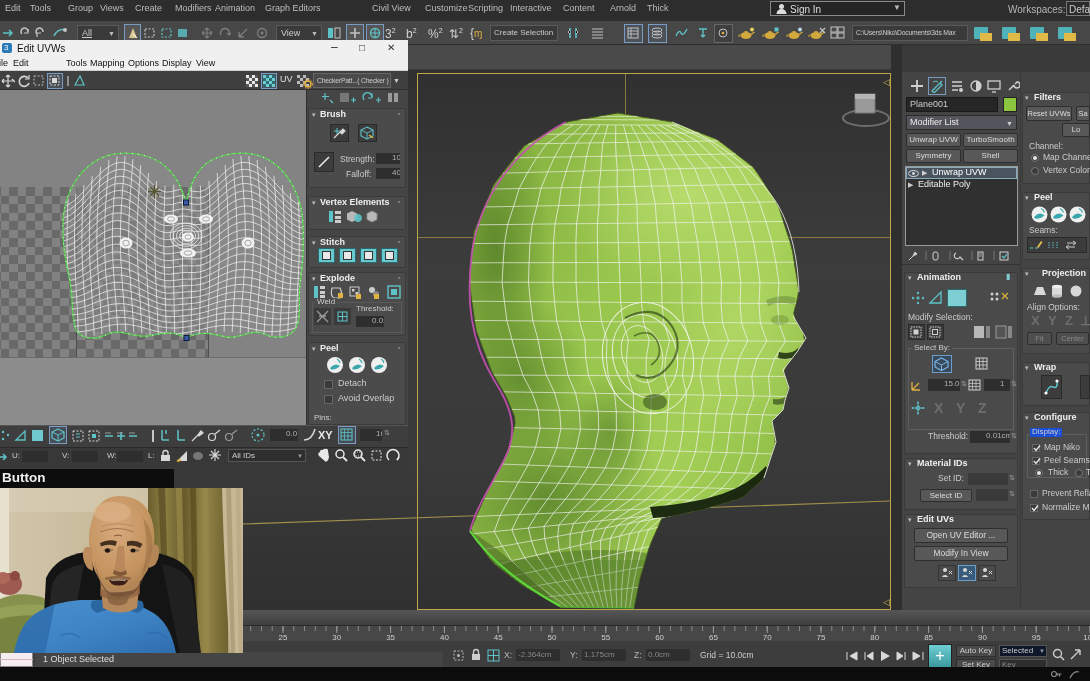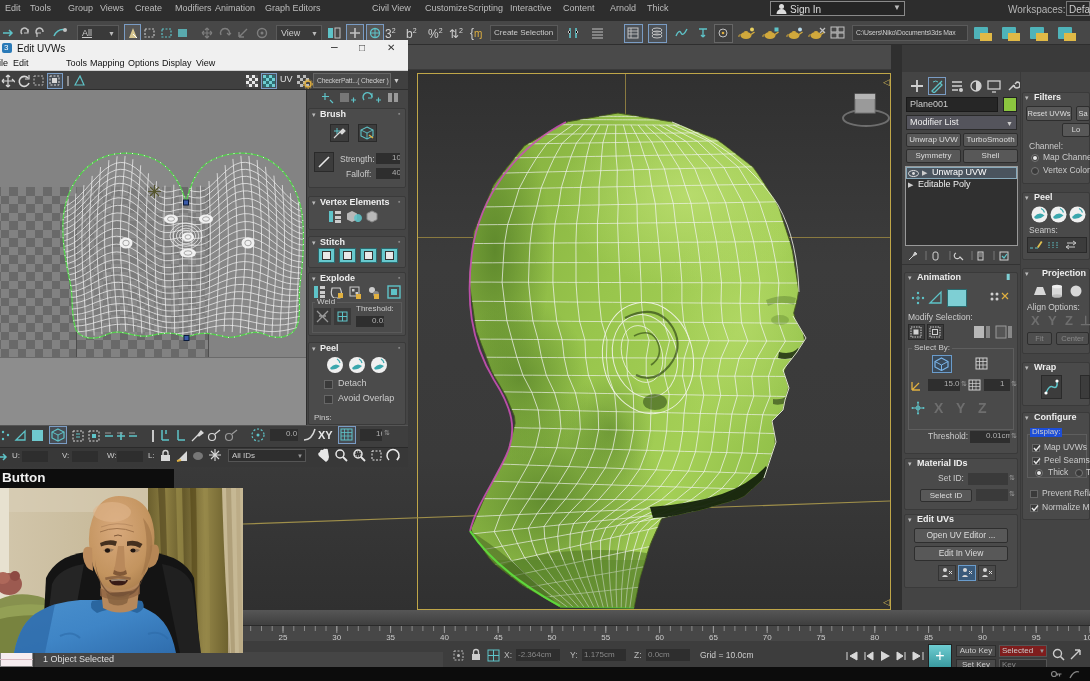--- a/index.html
+++ b/index.html
@@ -435,21 +435,21 @@
     <div class="txt" style="left:938px;top:474px;font-size:8.5px;color:#ccc;">Set ID:</div>
     <div class="abs" style="left:968px;top:473px;width:40px;height:12px;background:#3a3a3a;"></div>
     <div class="txt" style="left:1009px;top:474px;font-size:7px;color:#999;">⇅</div>
     <div class="abs" style="left:920px;top:489px;width:52px;height:13px;background:#585858;border:1px solid #2e2e2e;border-radius:2px;text-align:center;line-height:11px;font-size:8px;color:#ddd;white-space:nowrap;">Select ID</div>
     <div class="abs" style="left:976px;top:489px;width:32px;height:12px;background:#3a3a3a;"></div>
     <div class="txt" style="left:1009px;top:490px;font-size:7px;color:#999;">⇅</div>
     <div class="abs" style="left:904px;top:514px;width:114px;height:74px;background:#4a4a4a;border:1px solid #3a3a3a;border-radius:2px;"></div>
     <div class="txt" style="left:908px;top:516px;font-size:7px;color:#bbb;">▾</div>
     <div class="txt" style="left:917px;top:515px;font-size:9px;font-weight:bold;color:#eee;">Edit UVs</div>
     <div class="abs" style="left:914px;top:528px;width:94px;height:15px;background:#585858;border:1px solid #2e2e2e;border-radius:2px;text-align:center;line-height:13px;font-size:8.5px;color:#ddd;white-space:nowrap;">Open UV Editor ...</div>
-    <div class="abs" style="left:914px;top:546px;width:94px;height:15px;background:#585858;border:1px solid #2e2e2e;border-radius:2px;text-align:center;line-height:13px;font-size:8.5px;color:#ddd;white-space:nowrap;">Edit In View</div>
+    <div class="abs" style="left:914px;top:546px;width:94px;height:15px;background:#585858;border:1px solid #2e2e2e;border-radius:2px;text-align:center;line-height:13px;font-size:8.5px;color:#ddd;white-space:nowrap;">Modify In View</div>
     <div class="abs" style="left:938px;top:565px;width:18px;height:16px;background:#4a4a4a;border:1px solid #333;"></div>
     <svg class="abs" style="left:941px;top:567px;" width="12" height="12" viewBox="0 0 12 12">
       <circle cx="4" cy="3" r="2" fill="#d8d8d8"></circle>
       <path d="M1,10 a3.2,3.2 0 0 1 6,0 Z" fill="#d8d8d8"></path>
       <path d="M8,4 l3,3 m0,-3 l-3,3" stroke="#d8d8d8" stroke-width="1"></path>
     </svg>
     <div class="abs" style="left:958px;top:565px;width:18px;height:16px;background:#3a5a7a;border:1px solid #6a9ccc;"></div>
     <svg class="abs" style="left:961px;top:567px;" width="12" height="12" viewBox="0 0 12 12">
       <circle cx="4" cy="3" r="2" fill="#d8d8d8"></circle>
       <path d="M1,10 a3.2,3.2 0 0 1 6,0 Z" fill="#d8d8d8"></path>
@@ -530,21 +530,21 @@
     <div class="abs" style="left:1080px;top:375px;width:10px;height:24px;background:#3c3c3c;border:1px solid #2a2a2a;"></div>
     <div class="abs" style="left:1022px;top:412px;width:68px;height:108px;background:#4a4a4a;border:1px solid #3a3a3a;border-radius:2px;"></div>
     <div class="txt" style="left:1025px;top:414px;font-size:7px;color:#bbb;">▾</div>
     <div class="txt" style="left:1034px;top:413px;font-size:9px;font-weight:bold;color:#eee;">Configure</div>
     <div class="abs" style="left:1027px;top:434px;width:60px;height:44px;border:1px solid #5e5e5e;"></div>
     <div class="txt" style="left:1030px;top:428px;font-size:8px;color:#ccc;background:#1d4ed8;padding:0 2px;">Display:</div>
     <div class="abs" style="left:1032px;top:444px;width:8px;height:8px;background:#3a3a3a;border:1px solid #666;"></div>
     <svg class="abs" style="left:1032px;top:443px;" width="10" height="10">
       <path d="M2,5 l2,2.5 4,-5" stroke="#e8e8e8" fill="none" stroke-width="1.4"></path>
     </svg>
-    <div class="txt" style="left:1044px;top:443px;font-size:8.5px;color:#ccc;">Map UVWs</div>
+    <div class="txt" style="left:1044px;top:443px;font-size:8.5px;color:#ccc;">Map Niko</div>
     <div class="abs" style="left:1032px;top:457px;width:8px;height:8px;background:#3a3a3a;border:1px solid #666;"></div>
     <svg class="abs" style="left:1032px;top:456px;" width="10" height="10">
       <path d="M2,5 l2,2.5 4,-5" stroke="#e8e8e8" fill="none" stroke-width="1.4"></path>
     </svg>
     <div class="txt" style="left:1044px;top:456px;font-size:8.5px;color:#ccc;">Peel Seams</div>
     <div class="abs" style="left:1035px;top:469px;width:8px;height:8px;border-radius:50%;background:#3a3a3a;border:1px solid #777;"></div>
     <div class="abs" style="left:1037px;top:471px;width:4px;height:4px;border-radius:50%;background:#e8e8e8;"></div>
     <div class="txt" style="left:1048px;top:468px;font-size:8.5px;color:#ccc;">Thick</div>
     <div class="abs" style="left:1075px;top:469px;width:8px;height:8px;border-radius:50%;background:#3a3a3a;border:1px solid #777;"></div>
     <div class="txt" style="left:1086px;top:468px;font-size:8.5px;color:#ccc;">Th</div>
@@ -704,21 +704,21 @@
       <path d="M3,2 L12,7 L3,12 Z" fill="#d8d8d8"></path>
     </svg>
     <svg class="abs" style="left:895px;top:650px;" width="14" height="12" viewBox="0 0 14 12">
       <path d="M10,2 v8 M2,2 L8,6 L2,10 Z" fill="#d8d8d8" stroke="#d8d8d8"></path>
     </svg>
     <svg class="abs" style="left:911px;top:650px;" width="14" height="12" viewBox="0 0 14 12">
       <path d="M12,2 v8 M2,2 L9,6 L2,10 Z" fill="#d8d8d8" stroke="#d8d8d8"></path>
     </svg>
     <div class="abs" style="left:928px;top:644px;width:24px;height:24px;background:linear-gradient(#6ecdd2,#3a9aa0);border:1px solid #222;text-align:center;line-height:22px;font-size:16px;color:#fff;">+</div>
     <div class="abs" style="left:956px;top:645px;width:40px;height:12px;background:#4a4a4a;border:1px solid #2e2e2e;text-align:center;line-height:10px;font-size:8px;color:#ccc;">Auto Key</div>
-    <div class="abs" style="left:999px;top:645px;width:48px;height:12px;background:#7f1d1d;border:1px solid #555;"><span style="font-size:8px;color:#ccc;margin-left:2px;line-height:10px;">Selected</span><span style="float:right;font-size:6px;color:#999;margin:2px 1px 0 0;">▼</span></div>
+    <div class="abs" style="left:999px;top:645px;width:48px;height:12px;background:#0f172a;border:1px solid #555;"><span style="font-size:8px;color:#ccc;margin-left:2px;line-height:10px;">Selected</span><span style="float:right;font-size:6px;color:#999;margin:2px 1px 0 0;">▼</span></div>
     <div class="abs" style="left:956px;top:659px;width:40px;height:12px;background:#4a4a4a;border:1px solid #2e2e2e;text-align:center;line-height:10px;font-size:8px;color:#ccc;">Set Key</div>
     <div class="abs" style="left:999px;top:659px;width:48px;height:12px;background:#2e2e2e;border:1px solid #555;"><span style="font-size:8px;color:#888;margin-left:2px;line-height:10px;">Key Filters...</span></div>
     <svg class="abs" style="left:1052px;top:648px;" width="13" height="13" viewBox="0 0 13 13">
       <circle cx="5.5" cy="5.5" r="4" fill="none" stroke="#ccc" stroke-width="1.4"></circle>
       <path d="M8.5,8.5 l3.5,3.5" stroke="#ccc" stroke-width="1.6"></path>
     </svg>
     <svg class="abs" style="left:1069px;top:648px;" width="13" height="13" viewBox="0 0 13 13">
       <path d="M2,11 L11,2 M11,2 h-5 M11,2 v5" stroke="#ccc" stroke-width="1.4" fill="none"></path>
     </svg>
     <div class="abs" style="left:0;top:667px;width:1090px;height:14px;background:#0c0c0c;"></div>

